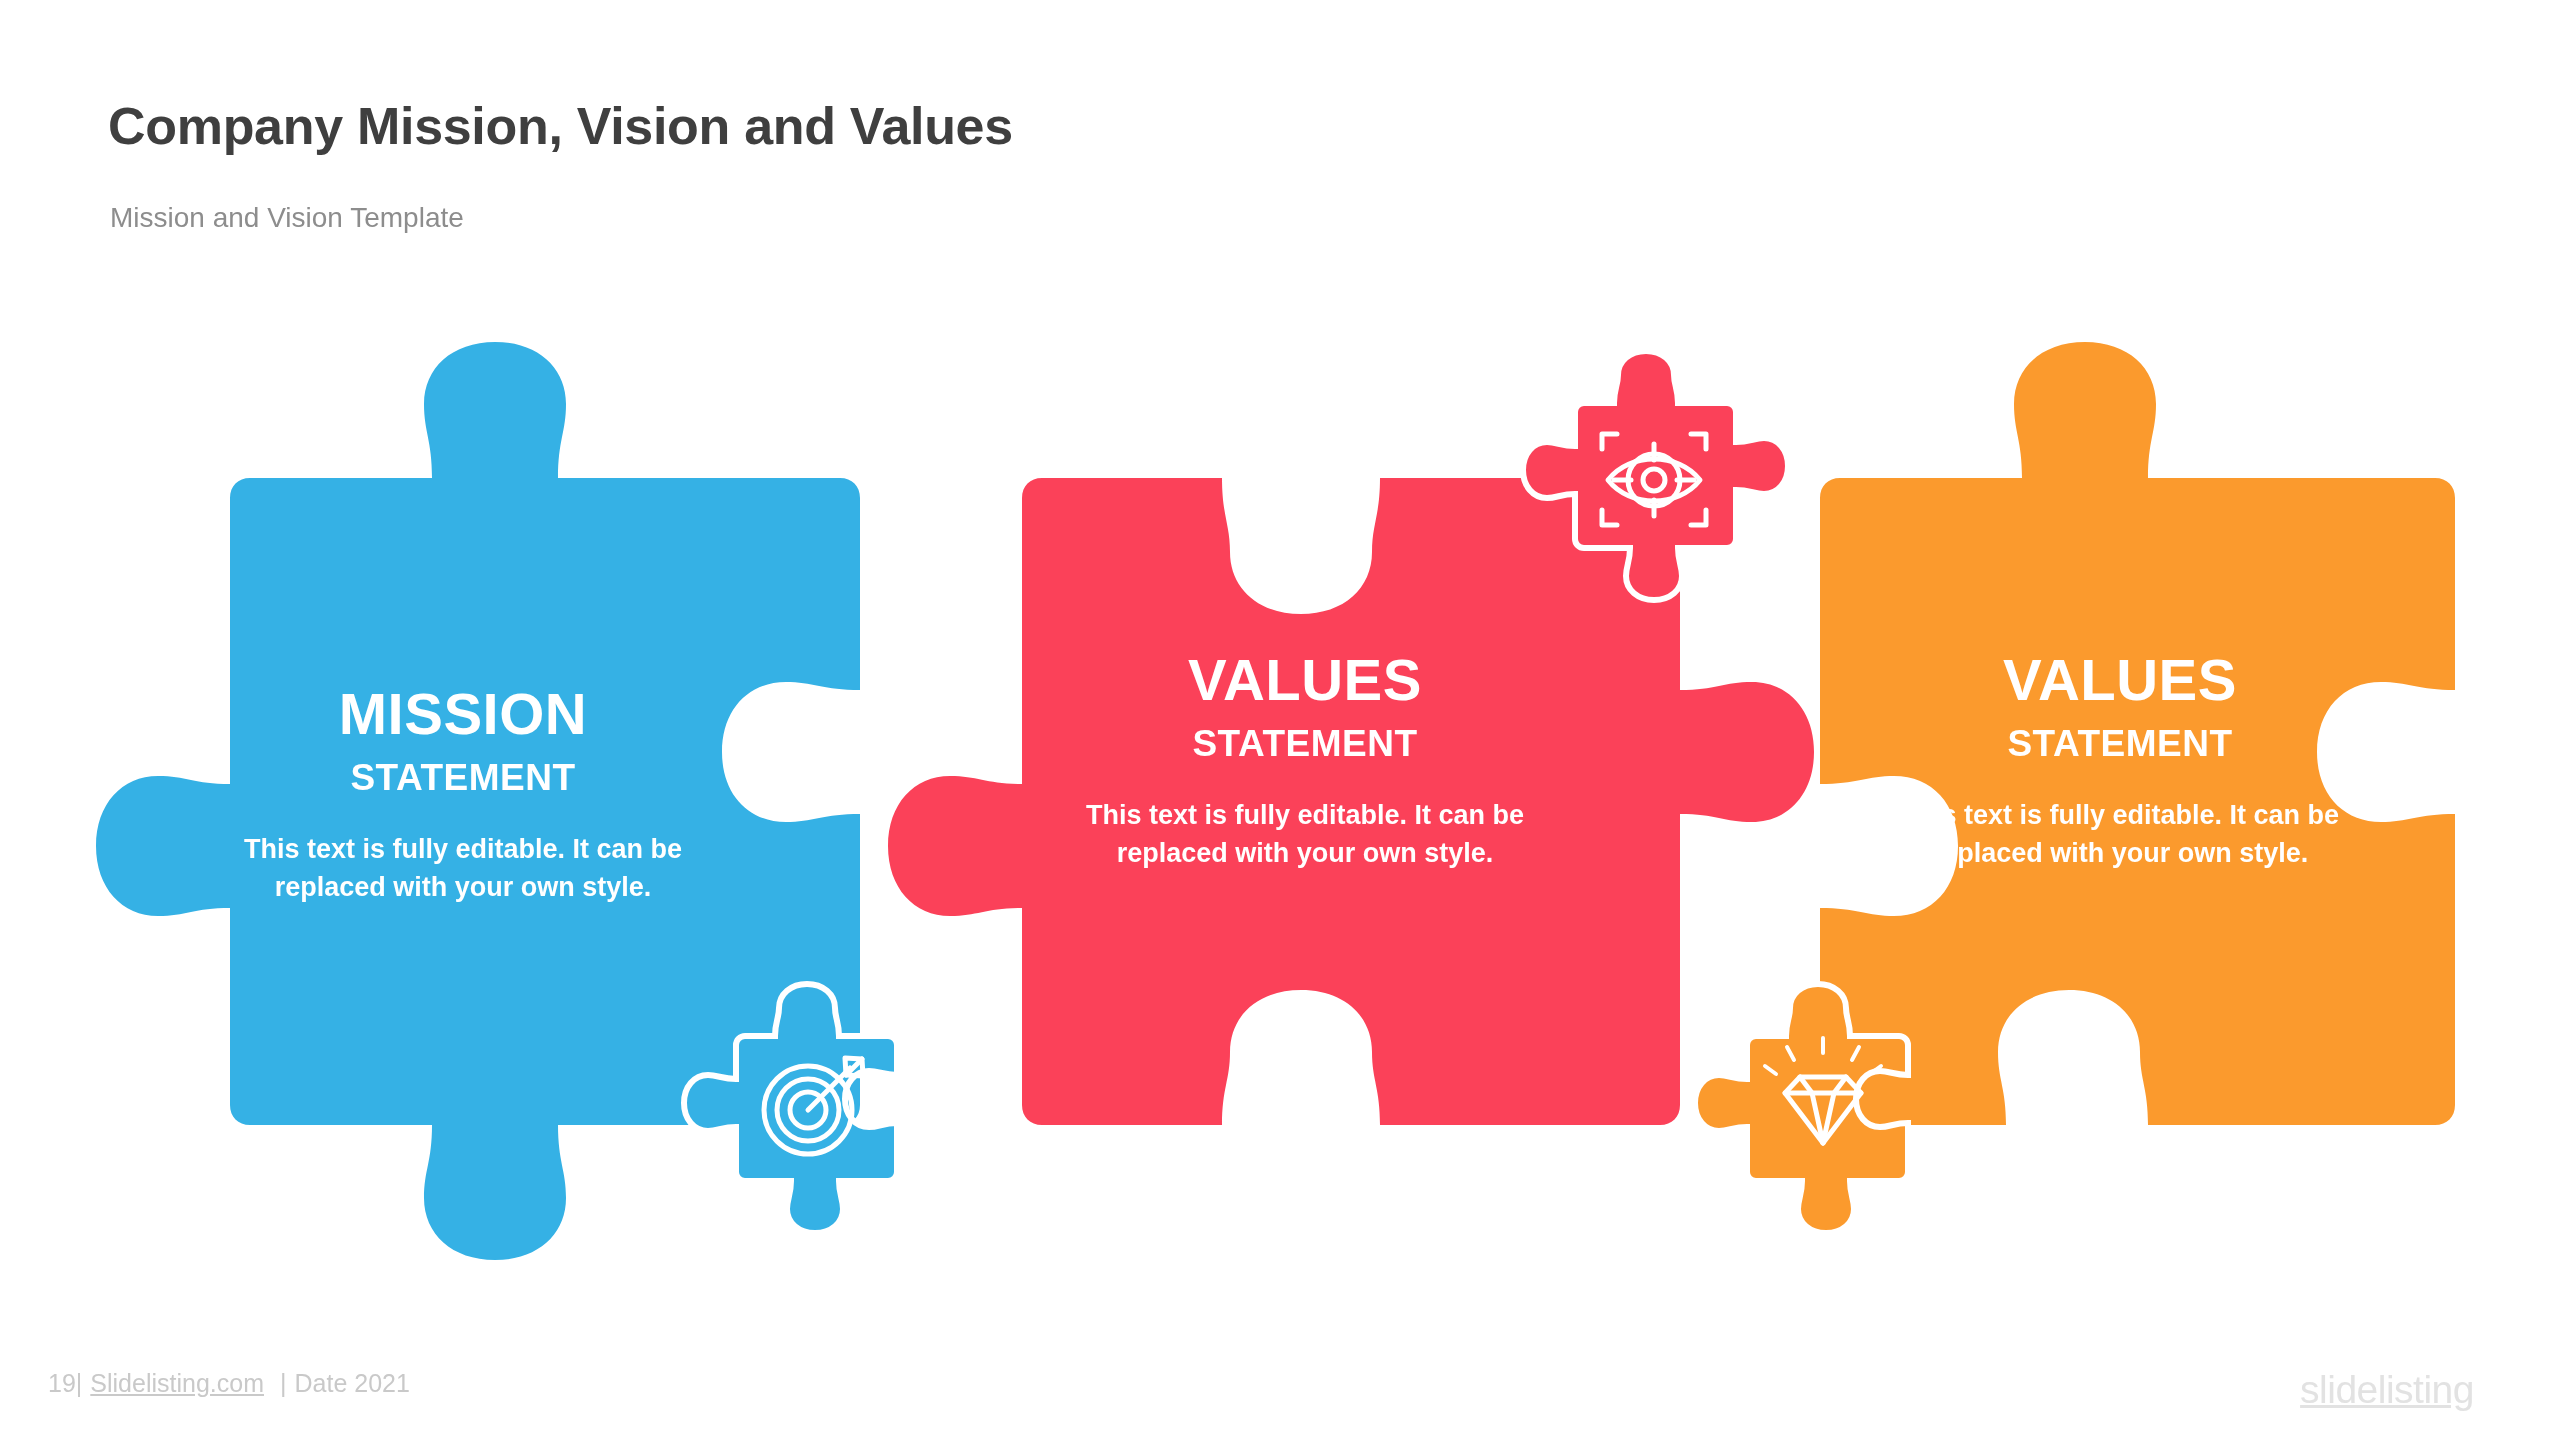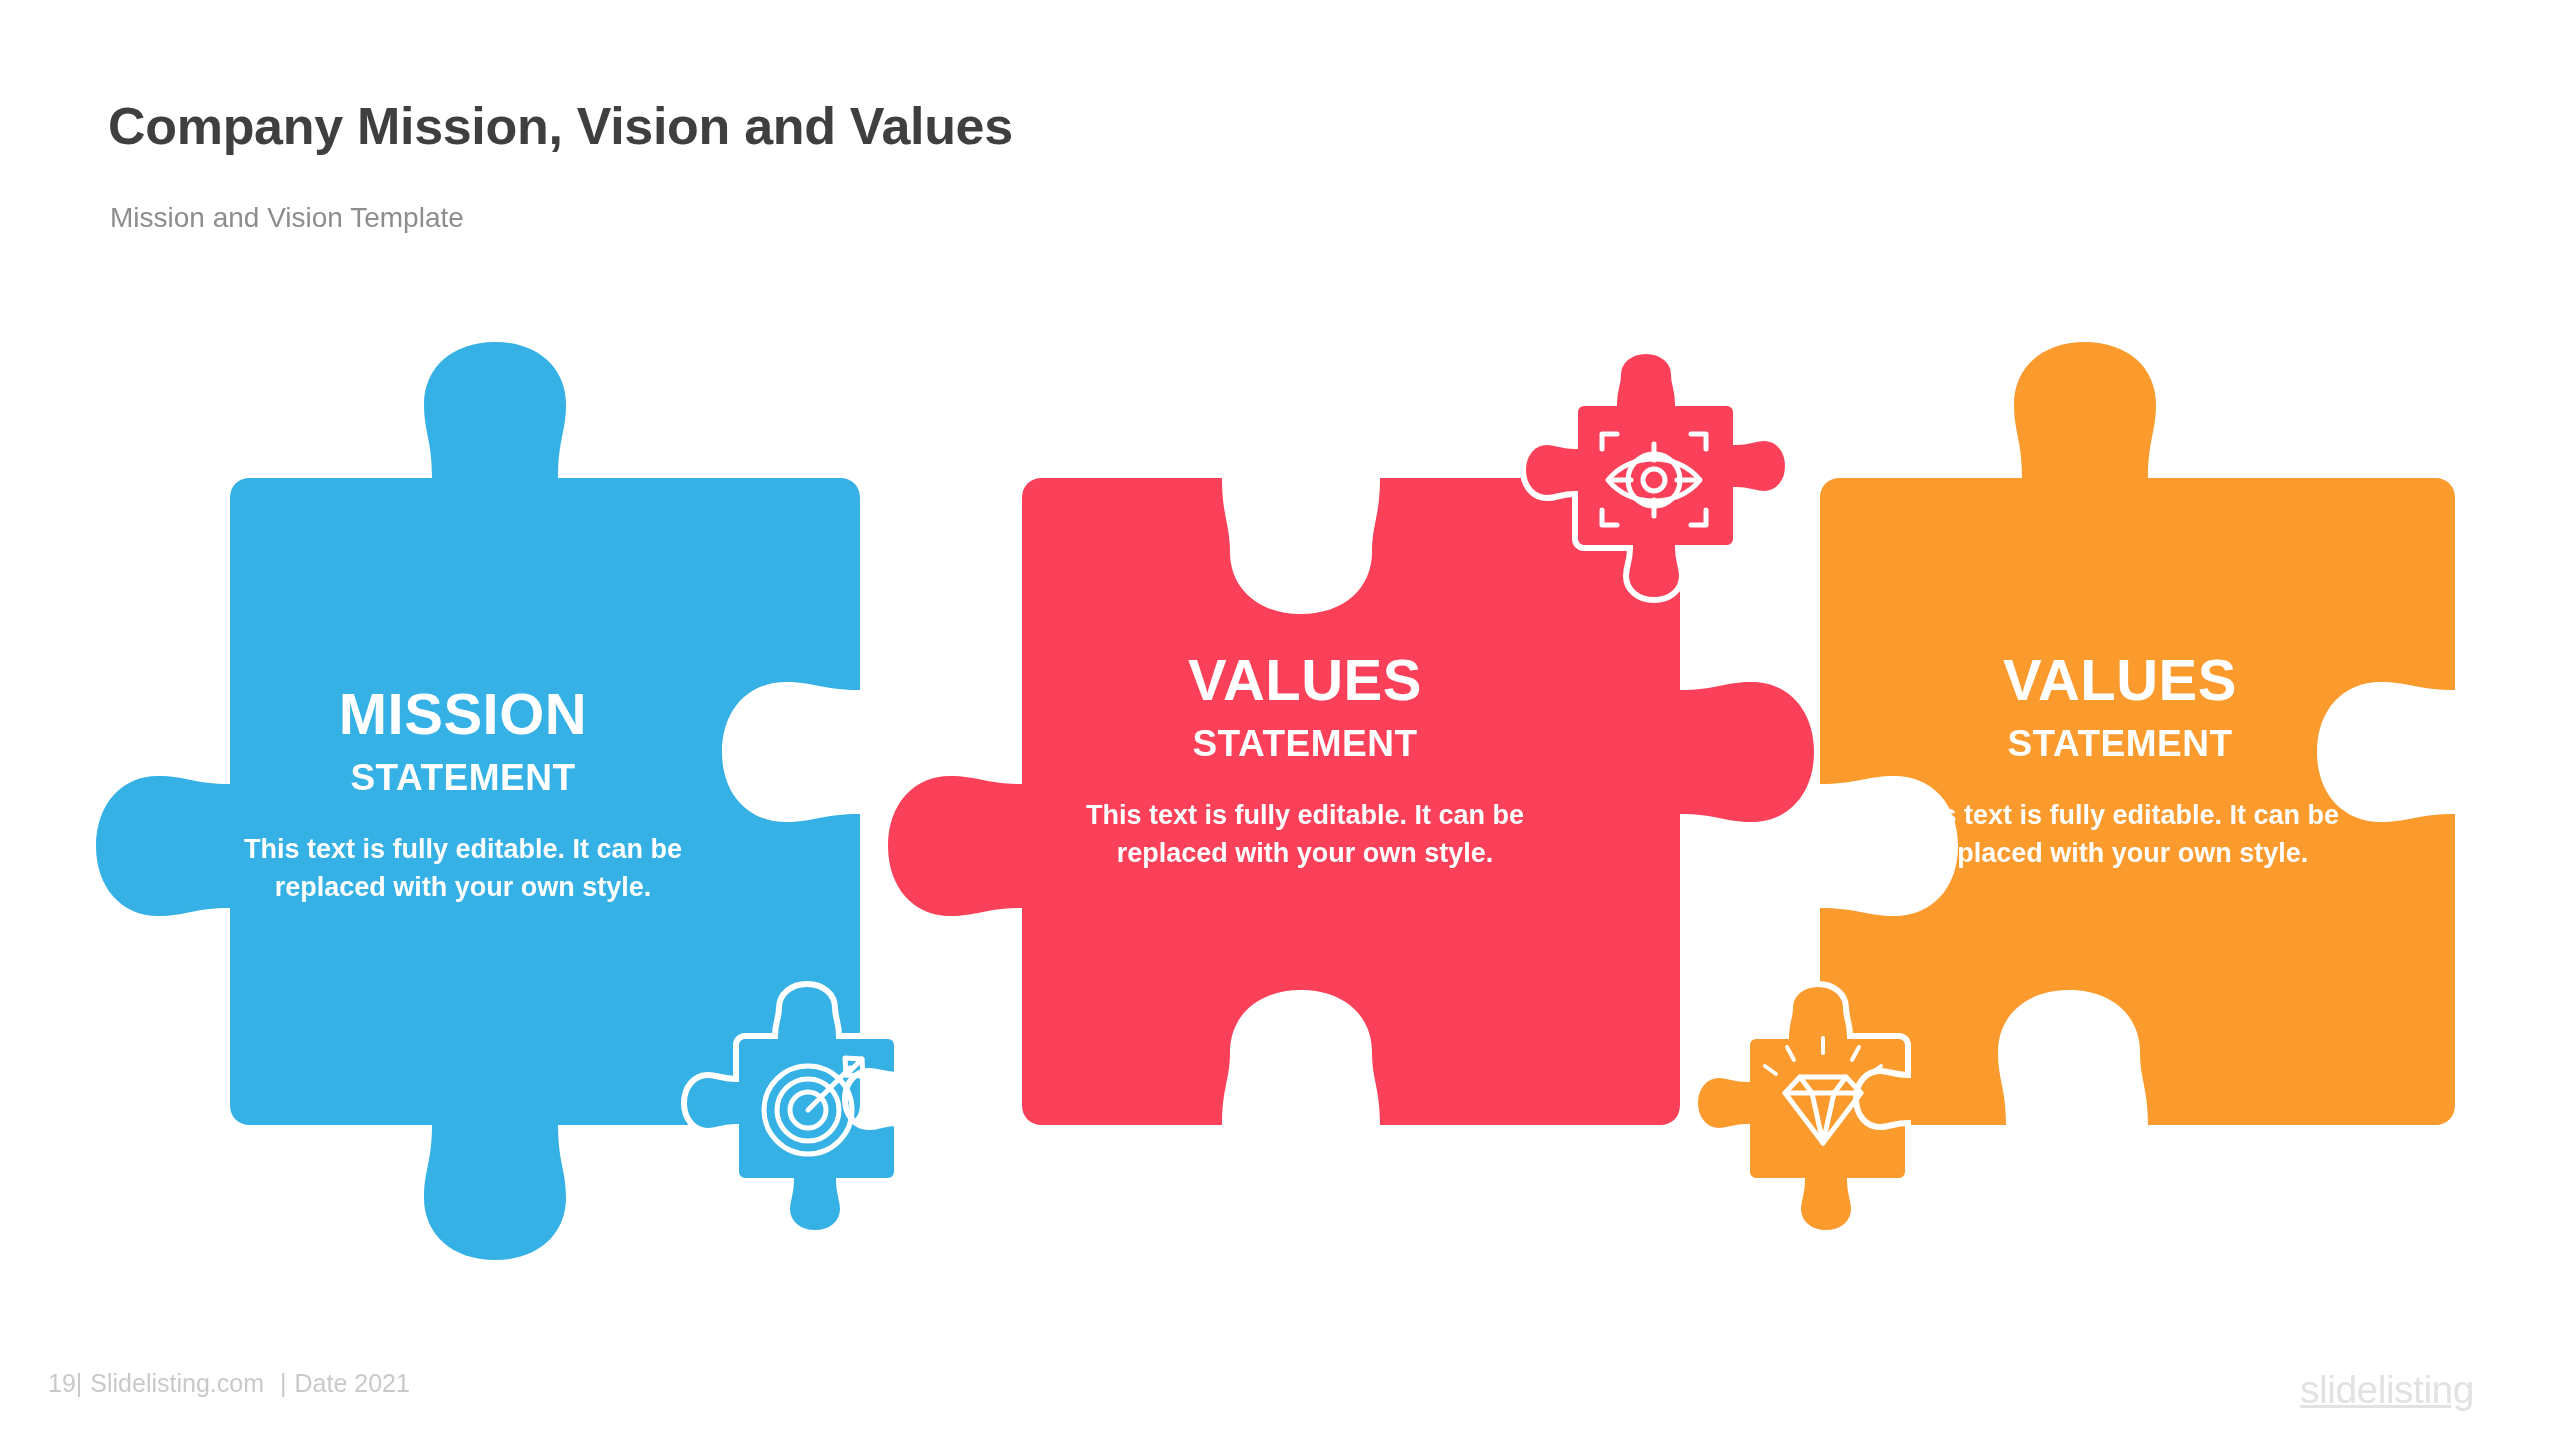--- a/index.html
+++ b/index.html
@@ -78,21 +78,21 @@
     position:absolute;
     left:48px; bottom:42px;
     display:flex;
     align-items:baseline;
     font-size:25px;
     color:#c9c9c9;
     white-space:nowrap;
   }
   .footer .pagenum { }
   .footer .sep { margin-right:8px; }
-  .footer .site { margin-right:16px; }
+  .footer .site { margin-right:16px;text-decoration:underline; }
   .brand {
     position:absolute;
     right:86px; bottom:28px;
     font-size:39px;
     color:#e2e2e2;
     letter-spacing:-0.5px;
     white-space:nowrap;
     text-decoration:underline;
   }
 </style>

